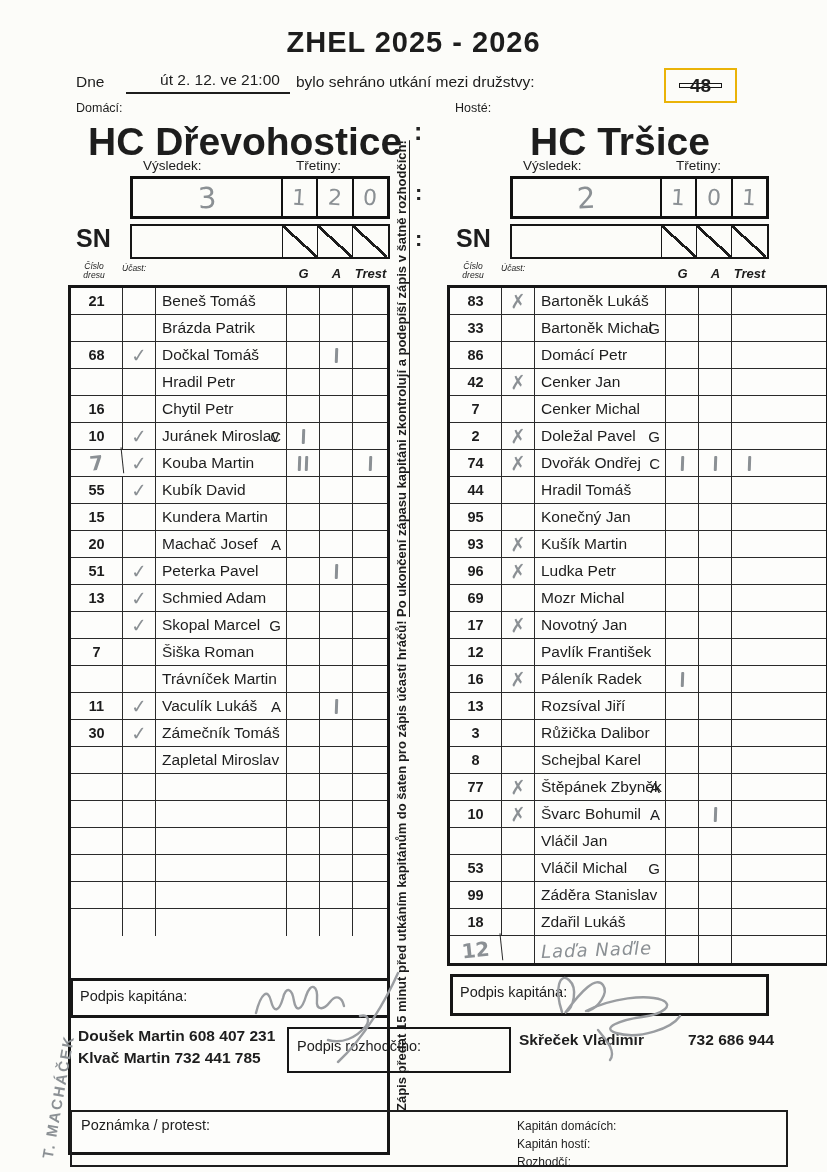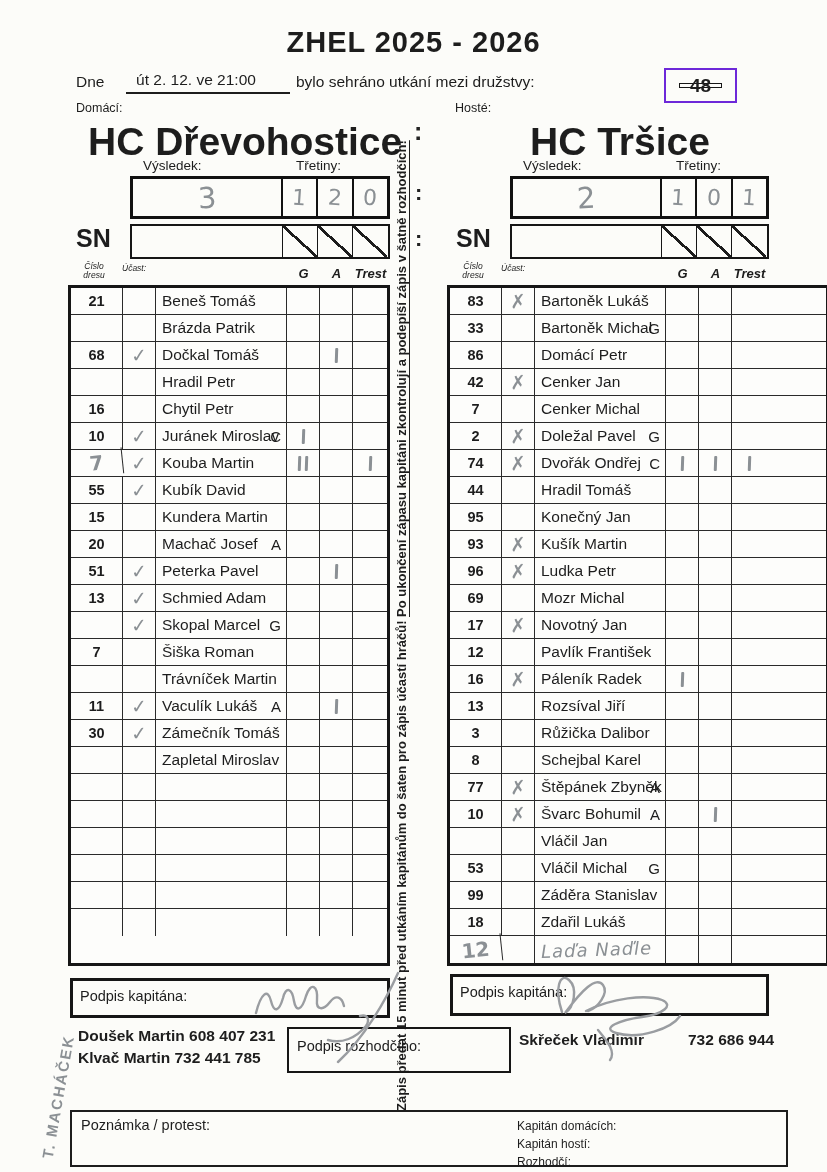--- a/index.html
+++ b/index.html
@@ -6,21 +6,21 @@
   .page{position:relative;width:827px;height:1172px;background:#fcfcf9;overflow:hidden;
         font-family:"Liberation Sans","DejaVu Sans",sans-serif;color:#1d1d1d;margin:0 auto;}
   .abs{position:absolute;box-sizing:border-box;}
   .center{text-align:center;}
   .title{font-size:29px;font-weight:bold;letter-spacing:1px;}
   .lbl{font-size:15.5px;}
   .lbl-sm{font-size:12.5px;}
   .teamname{font-size:39px;font-weight:bold;white-space:nowrap;}
   .seclbl{font-size:13.5px;}
   .colon{font-size:25px;font-weight:bold;color:#222;}
-  .dbl-box{border:2px solid #6d28d9;padding:13px;}
+  .dbl-box{border:2px solid #eab308;padding:13px;}
   .dbl-box .inner{border:1.5px solid #161616;width:100%;height:100%;box-sizing:border-box;
                   display:flex;align-items:center;justify-content:center;font-size:19px;font-weight:bold;}
   .scorebox{border:3.5px solid #111;display:flex;}
   .scorebox .big{width:150px;border-right:2.5px solid #111;display:flex;align-items:center;justify-content:center;}
   .scorebox .third{width:34px;border-right:2px solid #111;display:flex;align-items:center;justify-content:center;}
   .scorebox .third:last-child{border-right:none;}
   .snbox{border:2.5px solid #161616;display:flex;}
   .snbox .big{width:150px;border-right:1.5px solid #161616;}
   .snbox .slash{width:34px;border-right:1.5px solid #161616;
      background:linear-gradient(to top right,transparent 47%,#1d1d1d 47%,#1d1d1d 53%,transparent 53%);}
@@ -59,21 +59,21 @@
   .sidehw{font-size:15px;font-weight:bold;letter-spacing:2px;transform:rotate(-80deg);color:#8b9094;white-space:nowrap;}
   svg.overlay{position:absolute;left:0;top:0;pointer-events:none;}
 </style>
 </head>
 <body>
 
 <div class="page">
 
   <div class="abs center title" style="left:0;top:26px;width:827px;">ZHEL 2025 - 2026</div>
   <div class="abs lbl" style="left:76px;top:73px;">Dne</div>
-  <div class="abs center lbl" style="left:116px;top:71px;width:160px;">út 2. 12. ve 21:00</div>
+  <div class="abs center lbl" style="left:140px;top:71px;width:160px;">út 2. 12. ve 21:00</div>
   <div class="abs" style="left:126px;top:72px;width:164px;height:22px;border-bottom:2px solid #1d1d1d;"></div>
   <div class="abs lbl" style="left:296px;top:73px;">bylo sehráno utkání mezi družstvy:</div>
   <div class="abs dbl-box" style="left:664px;top:68px;width:73px;height:35px;">
     <div class="inner">48</div>
   </div>
   <div class="abs lbl-sm" style="left:76px;top:101px;">Domácí:</div>
   <div class="abs lbl-sm" style="left:455px;top:101px;">Hosté:</div>
 
   <div class="abs center teamname" style="left:88px;top:120px;width:284px;">HC Dřevohostice</div>
   <div class="abs colon" style="left:414px;top:117px;">:</div>
@@ -141,21 +141,21 @@
 
   <div class="abs colhead center" style="left:447px;top:262px;width:52px;">
     <div>Číslo</div>
       <div>dresu</div>
   </div>
   <div class="abs colhead" style="left:501px;top:264px;">Účast:</div>
   <div class="abs gat center" style="left:666px;top:266px;width:33px;">G</div>
   <div class="abs gat center" style="left:699px;top:266px;width:33px;">A</div>
   <div class="abs gat center" style="left:730px;top:266px;width:39px;">Trest</div>
 
-  <div id="home-roster" class="abs roster" style="left:68px;top:285px;width:322px;height:681px;">
+  <div id="home-roster" class="abs roster" style="left:68px;top:285px;width:322px;height:870px;">
       <div class="prow">
         <div class="pcell c-num">21</div>
         <div class="pcell c-mark"></div>
         <div class="pcell c-name">
           <span class="pname">Beneš Tomáš</span>
         </div>
         <div class="pcell c-g"></div>
         <div class="pcell c-a"></div>
         <div class="pcell c-t"></div>
       </div>

